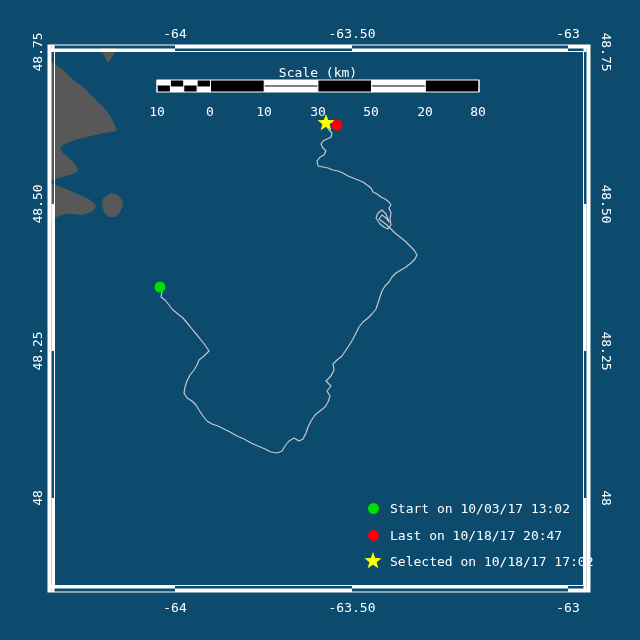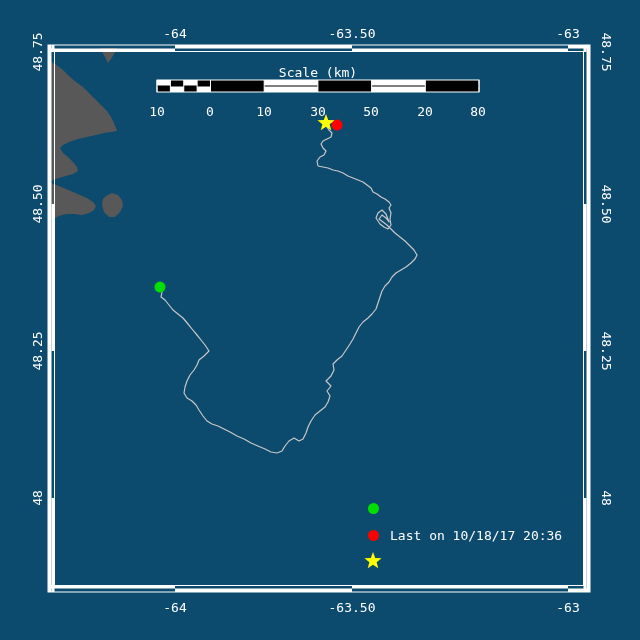--- a/index.html
+++ b/index.html
@@ -93,28 +93,30 @@
       <div class="scale-label" style="left: 318px; top: 105px;">30</div>
       <div class="scale-label" style="left: 371px; top: 105px;">50</div>
       <div class="scale-label" style="left: 425px; top: 105px;">20</div>
       <div class="scale-label" style="left: 478px; top: 105px;">80</div>
     </div>
   <div id="legend">
       <div class="legend-row" style="left: 362px; top: 497px;">
         <span class="legend-marker">
           <span class="legend-dot" style="background: rgb(0, 224, 0);"></span>
         </span>
+        <span class="legend-label">Start on 10/03/17 13:02</span>
       </div>
       <div class="legend-row" style="left: 362px; top: 524px;">
         <span class="legend-marker">
           <span class="legend-dot" style="background: rgb(255, 0, 0);"></span>
         </span>
-        <span class="legend-label">Last on 10/18/17 20:36</span>
+        <span class="legend-label">Last on 10/18/17 20:47</span>
       </div>
       <div class="legend-row" style="left: 362px; top: 550px;">
         <span class="legend-marker">
           <svg width="20" height="20">
             <polygon points="10,1 12.233583958711398,6.9257354213752 18.559508646656383,7.218847050625474 13.614014761921583,11.1742645786248 15.290067270632258,17.281152949374526 10,13.8 4.709932729367742,17.281152949374526 6.385985238078417,11.1742645786248 1.4404913533436172,7.218847050625474 7.766416041288602,6.9257354213752" fill="#ffff00"></polygon>
           </svg>
         </span>
+        <span class="legend-label">Selected on 10/18/17 17:02</span>
       </div>
     </div>
 </div>
 
 </body></html>

